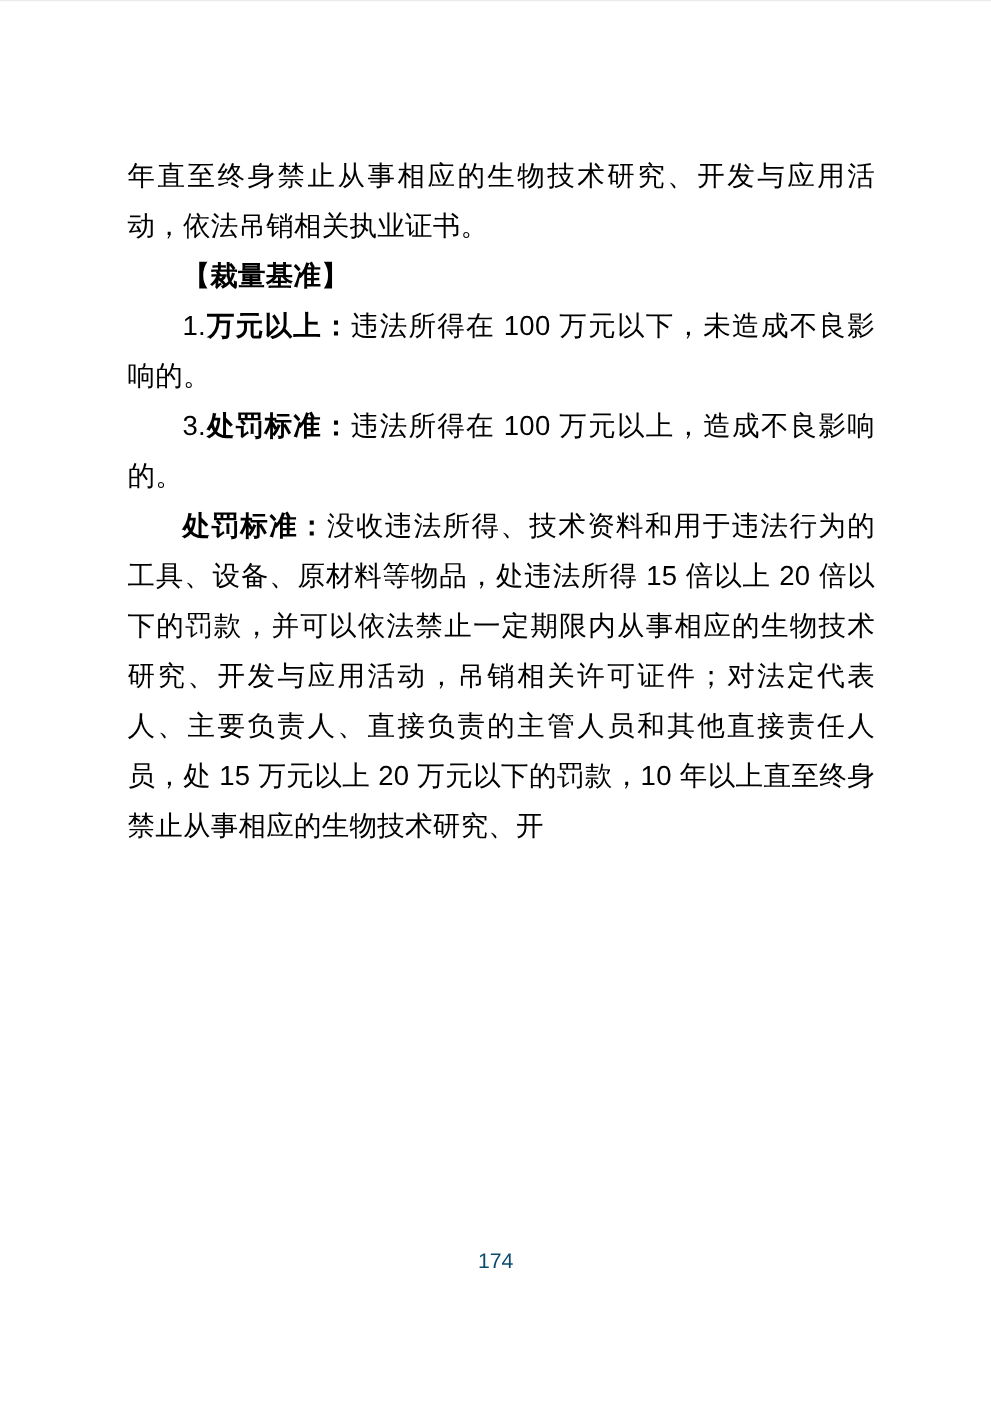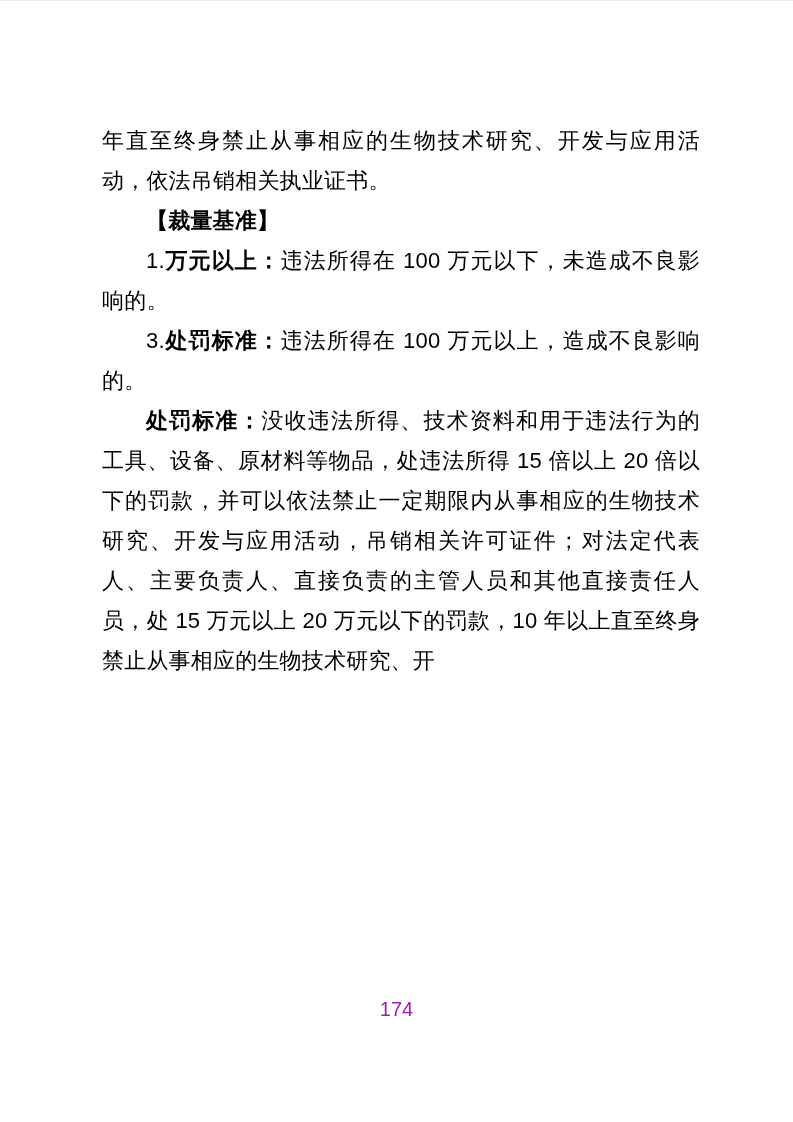--- a/index.html
+++ b/index.html
@@ -37,23 +37,23 @@
   }
   .run-bold {
     font-weight: 700;
   }
   .page-footer {
     position: absolute;
     top: 999px;
     left: 0;
     width: 100%;
     text-align: center;
-    font-size: 20px;
+    font-size: 17px;
     line-height: 20px;
-    color: #a21caf;
+    color: #0c4a6e;
   }
 </style>
 </head>
 <body>
 
 <div class="page">
   <div class="doc-body" id="doc-body">
       <p class="para"><span class="run-normal">年直至终身禁止从事相应的生物技术研究、开发与应用活动，依法吊销相关执业证书。</span></p>
       <p class="para indent"><span class="run-bold">【裁量基准】</span></p>
       <p class="para indent"><span class="run-normal">1.</span><span class="run-bold">万元以上：</span><span class="run-normal">违法所得在 100 万元以下，未造成不良影响的。</span></p>

